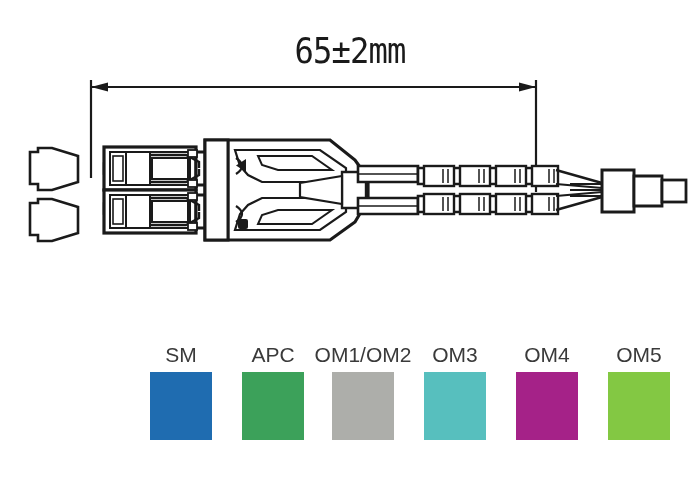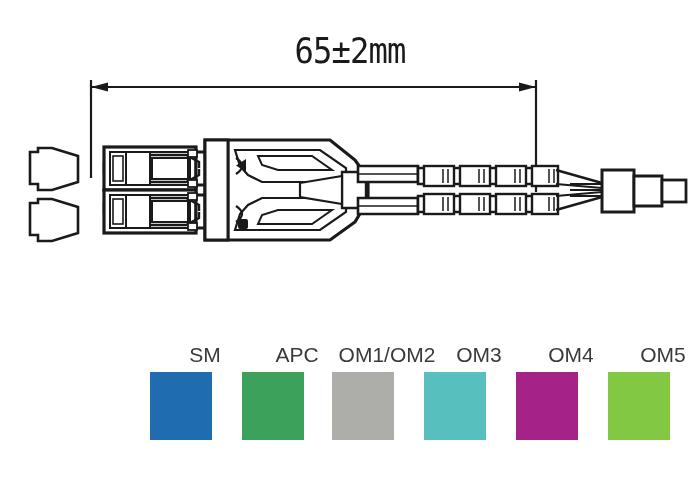--- a/index.html
+++ b/index.html
@@ -63,21 +63,20 @@
   }
   .swatch-label {
     position: absolute;
     left: 50%;
     transform: translateX(-50%);
     top: 0;
     font-size: 21px;
     color: #3a3a3a;
     white-space: nowrap;
     line-height: 1;
-    margin-left: 24px;
   }
   .swatch-chip {
     position: absolute;
     left: 0;
     top: 28px;
     width: 62px;
     height: 68px;
   }
 </style>
 </head>

